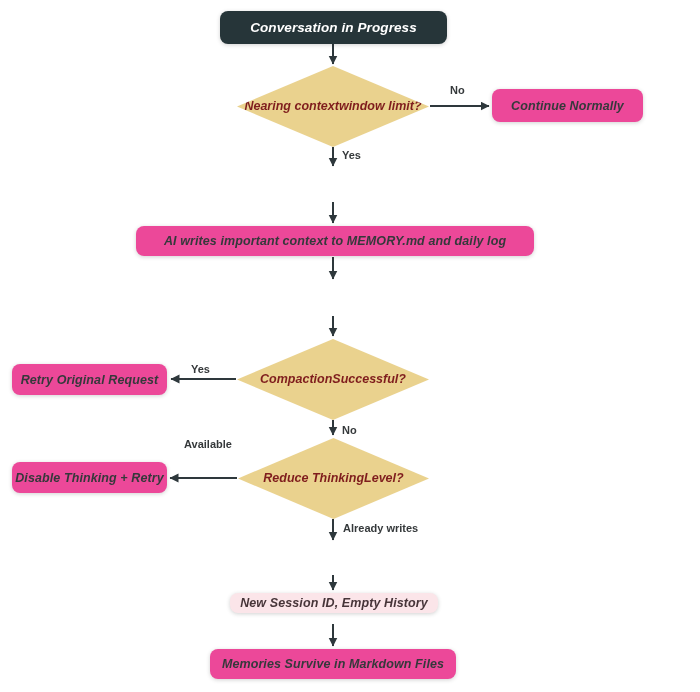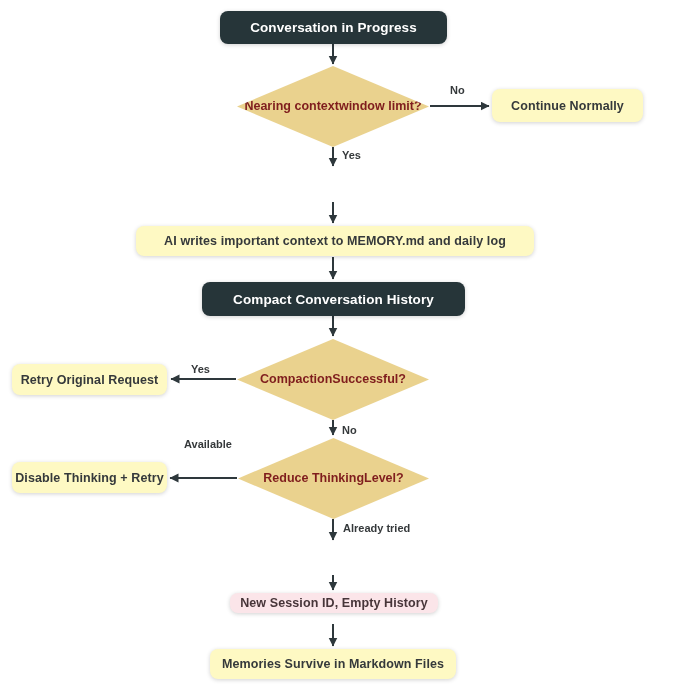--- a/index.html
+++ b/index.html
@@ -24,38 +24,39 @@
   .node {
     position: absolute;
     z-index: 2;
     display: flex;
     align-items: center;
     justify-content: center;
     text-align: center;
     box-sizing: border-box;
     font-weight: bold;
     color: #35393b;
+    font-style: italic;
   }
   .rect {
     border-radius: 8px;
     box-shadow: 0 1px 4px rgba(0,0,0,0.18);
     font-size: 13px;
     letter-spacing: 0.1px;
   }
   .dark {
     background: #263539;
     color: #ffffff;
     font-size: 13.5px;
   }
   .tan {
     background: #ead28e;
     color: #3c3a30;
   }
   .green {
-    background: #fef9c3;
+    background: #ec4899;
     color: #35393b;
     text-align: center;
   }
   .pink {
     background: #fbe5e9;
     color: #473539;
   }
   .diamond {
     background: #ead28e;
     clip-path: polygon(50% 0%, 100% 50%, 50% 100%, 0% 50%);
@@ -113,23 +114,20 @@
 
   <div class="node rect green small-text" style="left:492px; top:89px; width:151px; height:33px;">
     <span>Continue Normally</span>
   </div>
 
 
   <div class="node rect green small-text" style="left:136px; top:226px; width:398px; height:30px;">
     <span>AI writes important context to MEMORY.md and daily log</span>
   </div>
 
-  <div class="node rect dark" style="left:202px; top:282px; width:263px; height:34px;">
-    <span>Compact Conversation History</span>
-  </div>
 
   <div class="node diamond" style="left:237px; top:339px; width:192px; height:81px;">
     <span>Compaction</span>
     <span>Successful?</span>
   </div>
 
   <div class="node rect green small-text" style="left:12px; top:364px; width:155px; height:31px;">
     <span>Retry Original Request</span>
   </div>
 
@@ -149,15 +147,15 @@
 
   <div class="node rect green small-text" style="left:210px; top:649px; width:246px; height:30px;">
     <span>Memories Survive in Markdown Files</span>
   </div>
 
   <div class="edge-label" style="left:450px; top:84px;">No</div>
   <div class="edge-label" style="left:342px; top:149px;">Yes</div>
   <div class="edge-label" style="left:191px; top:363px;">Yes</div>
   <div class="edge-label" style="left:342px; top:424px;">No</div>
   <div class="edge-label" style="left:184px; top:438px;">Available</div>
-  <div class="edge-label" style="left:343px; top:522px;">Already tried</div>
+  <div class="edge-label" style="left:343px; top:522px;">Already writes</div>
 
 </div>
 
 </body></html>

